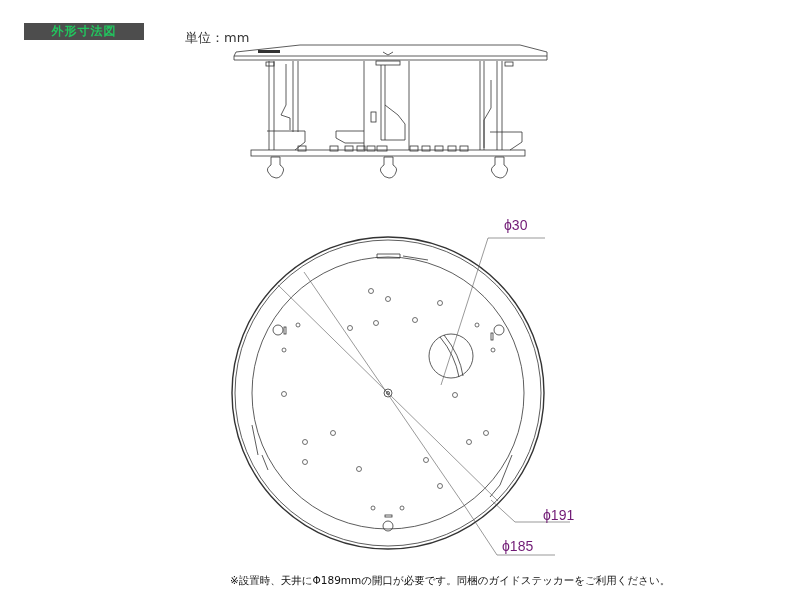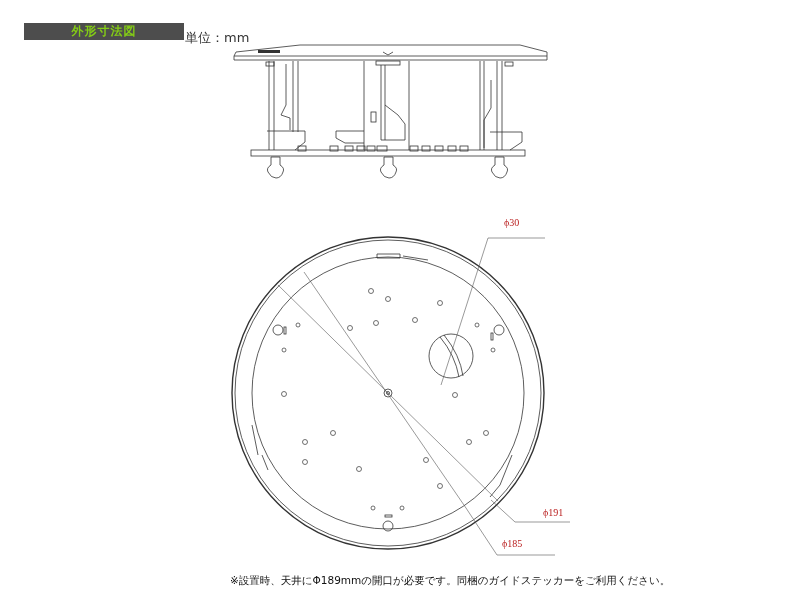--- a/index.html
+++ b/index.html
@@ -1,23 +1,23 @@
 <!DOCTYPE html>
 <html><head>
 <meta charset="utf-8">
 <style>
   html, body { margin:0; padding:0; background:#ffffff; }
   body { width:800px; height:600px; position:relative; overflow:hidden;
          font-family:"DejaVu Sans", sans-serif; color:#222; }
-  .title-bar { position:absolute; left:24px; top:23px; width:160px; height:17px;
-               background:#4d4d4d; color:#84cc16; font-size:12px; font-weight:bold;
+  .title-bar { position:absolute; left:24px; top:23px; width:120px; height:17px;
+               background:#4d4d4d; color:#22c55e; font-size:12px; font-weight:bold;
                text-align:center; line-height:17px; letter-spacing:1px; }
   .unit { position:absolute; left:185px; top:29px; font-size:13px; color:#333; }
   svg { position:absolute; left:0; top:0; }
-  .dim { position:absolute; font-family:Liberation Serif, serif; font-size:10px; color:#b91c1c; }
+  .dim { position:absolute; font-family:Liberation Sans, sans-serif; font-size:14px; color:#701a75; }
   .note { position:absolute; left:230px; top:574px; font-size:10.5px; color:#111; white-space:nowrap;text-align:right; }
 </style>
 </head>
 <body>
 
 <div class="title-bar">外形寸法図</div>
 <div class="unit">単位：mm</div>
 
 <svg width="800" height="600" viewBox="0 0 800 600" fill="none" stroke="#333" stroke-width="0.8">
 

